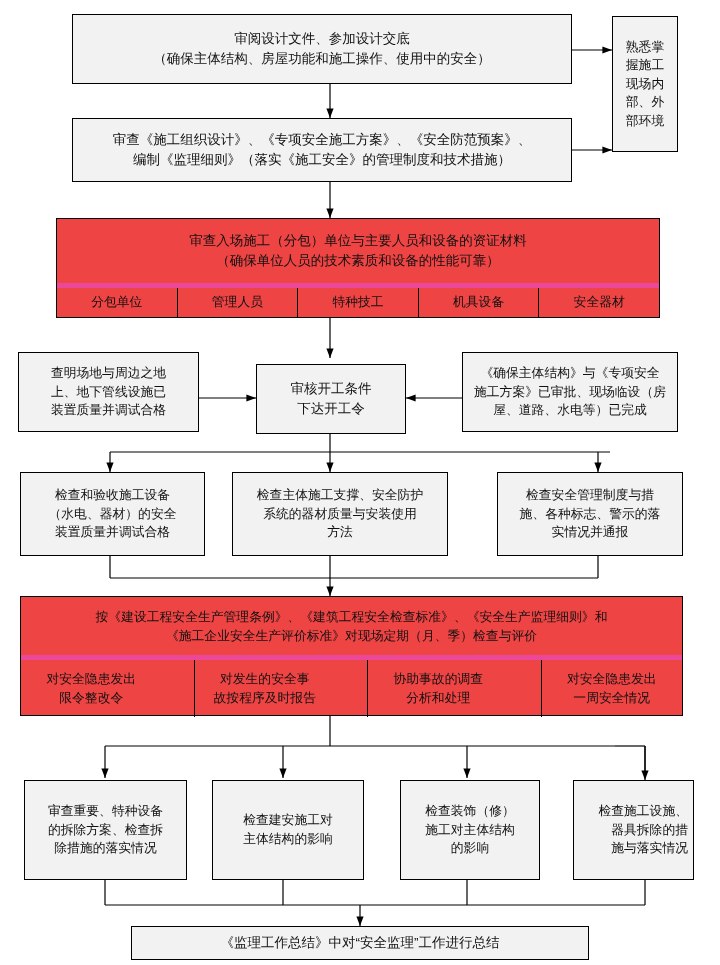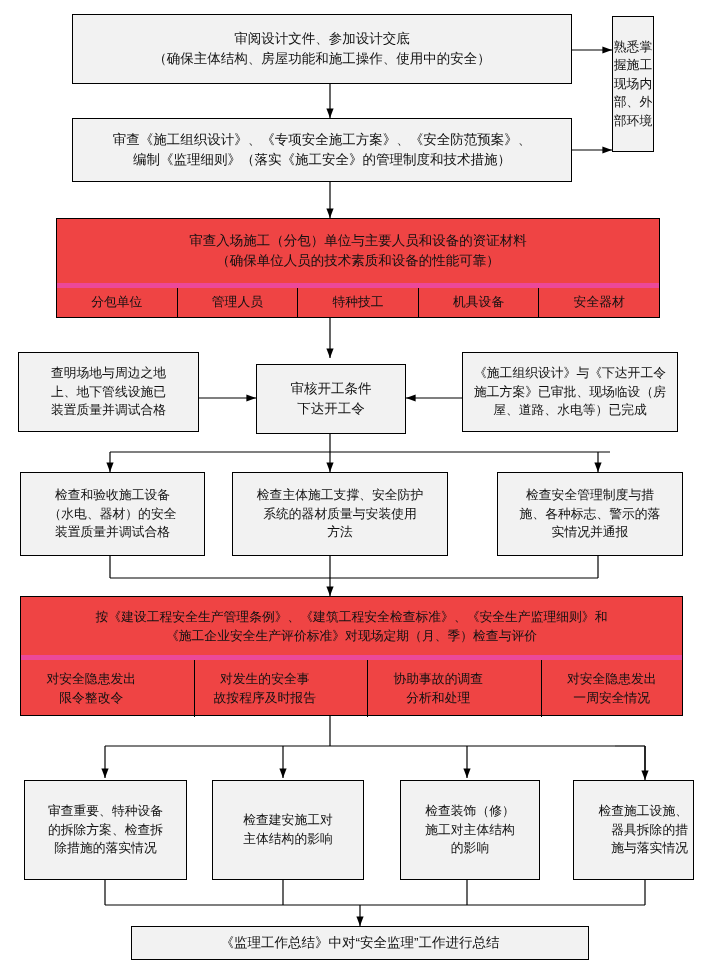--- a/index.html
+++ b/index.html
@@ -115,21 +115,21 @@
       <path d="M105,905 L645,905"></path>
       <path d="M360,905 L360,926" marker-end="url(#ah)"></path>
     </g>
   </svg>
 
   <div class="box f14" style="left:72px;top:14px;width:500px;height:70px;">
     <span class="line">审阅设计文件、参加设计交底</span>
     <span class="line">（确保主体结构、房屋功能和施工操作、使用中的安全）</span>
   </div>
 
-  <div class="box f13" style="left:612px;top:16px;width:42px;height:136px;">
+  <div class="box f13" style="left:612px;top:16px;width:66px;height:136px;">
     <span class="line">熟悉掌</span>
     <span class="line">握施工</span>
     <span class="line">现场内</span>
     <span class="line">部、外</span>
     <span class="line">部环境</span>
   </div>
 
   <div class="box f14" style="left:72px;top:118px;width:500px;height:64px;">
     <span class="line">审查《施工组织设计》、《专项安全施工方案》、《安全防范预案》、</span>
     <span class="line">编制《监理细则》（落实《施工安全》的管理制度和技术措施）</span>
@@ -154,21 +154,21 @@
     <span class="line">上、地下管线设施已</span>
     <span class="line">装置质量并调试合格</span>
   </div>
 
   <div class="box f14" style="left:256px;top:364px;width:150px;height:70px;">
     <span class="line">审核开工条件</span>
     <span class="line">下达开工令</span>
   </div>
 
   <div class="box f13" style="left:462px;top:352px;width:216px;height:80px;">
-    <span class="line">《施工组织设计》与《下达开工令</span>
+    <span class="line">《确保主体结构》与《专项安全</span>
     <span class="line">施工方案》已审批、现场临设（房</span>
     <span class="line">屋、道路、水电等）已完成</span>
   </div>
 
   <div class="box f13" style="left:20px;top:472px;width:185px;height:84px;">
     <span class="line">检查和验收施工设备</span>
     <span class="line">（水电、器材）的安全</span>
     <span class="line">装置质量并调试合格</span>
   </div>
 

